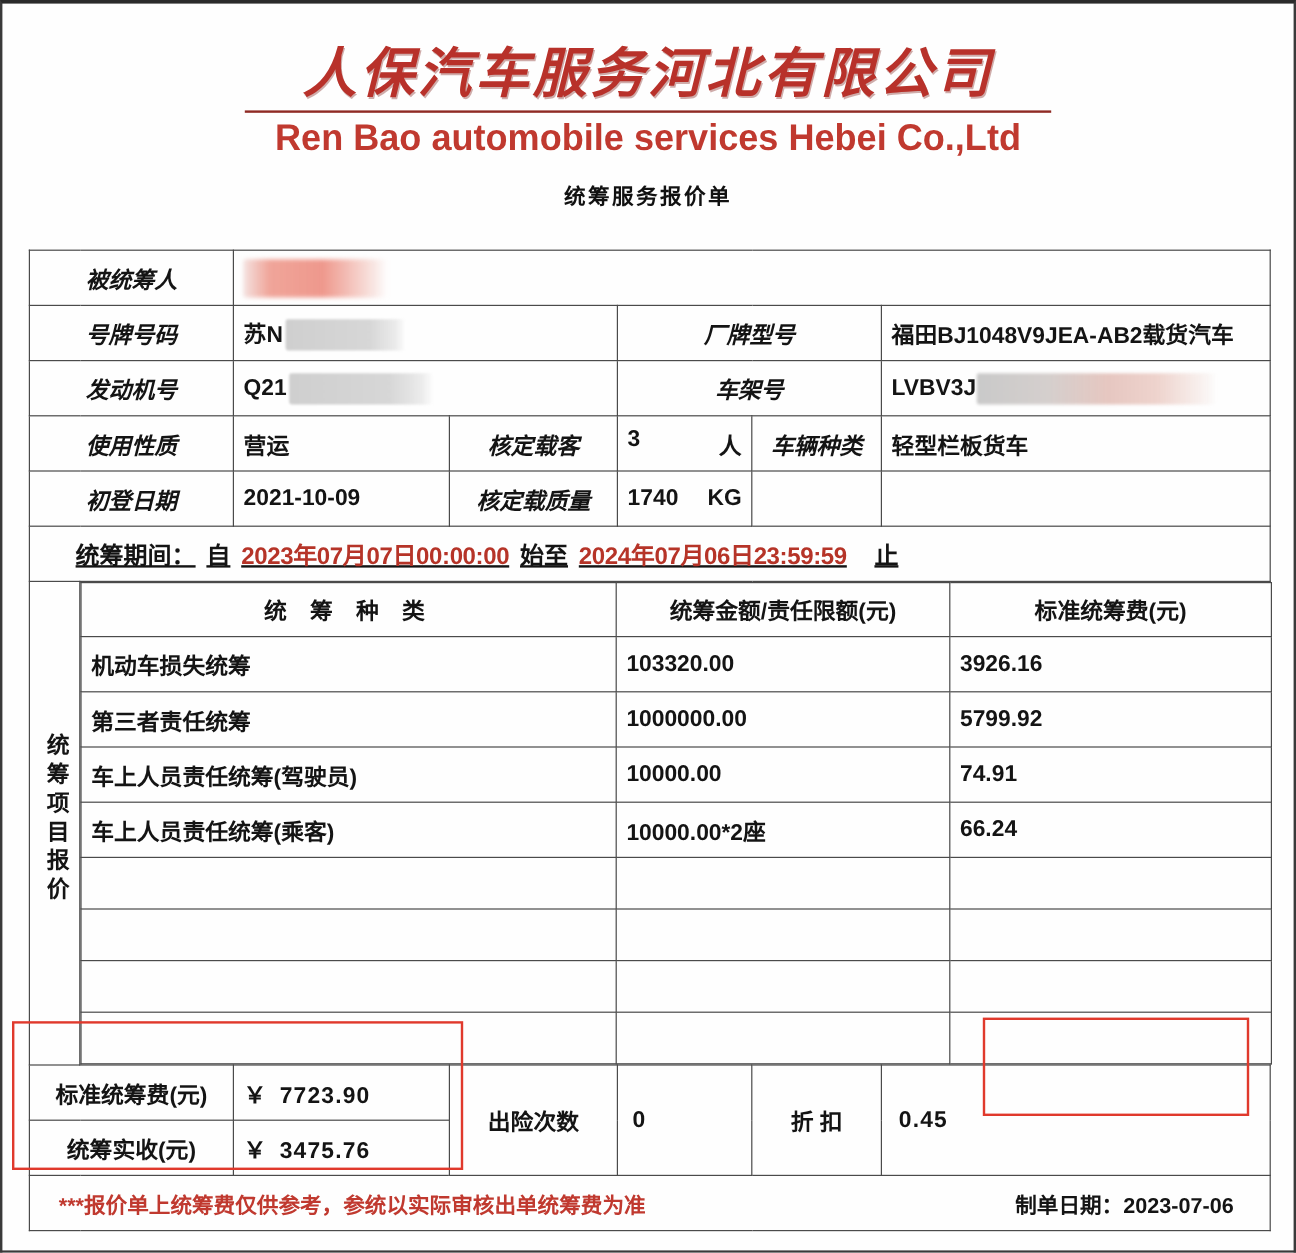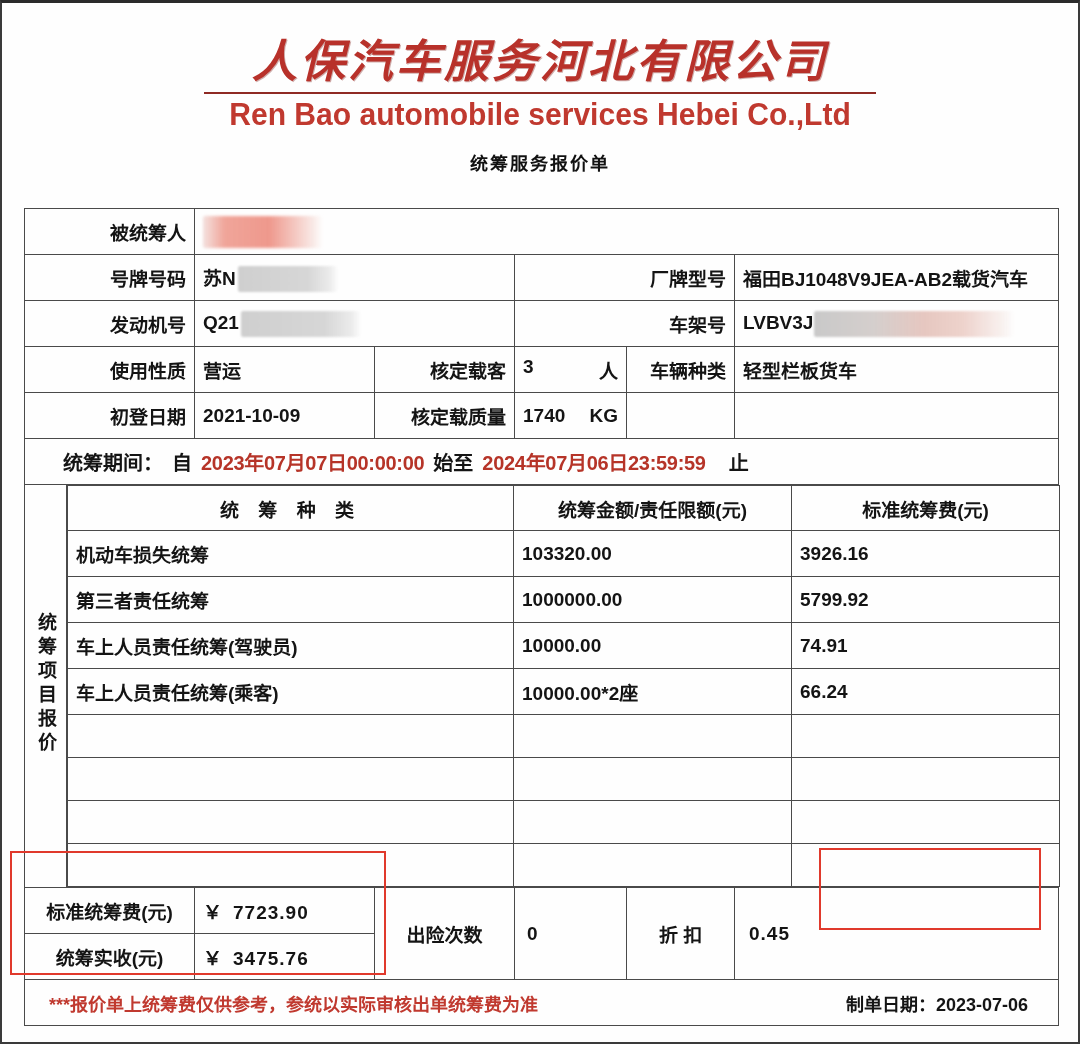--- a/index.html
+++ b/index.html
@@ -82,21 +82,21 @@
   }
   table.main td {
     border: 1.5px solid #4a4a4a;
     padding: 0 8px;
     vertical-align: middle;
     font-weight: bold;
     color: #141414;
     background: #fefefe;
     height: 45px;
   }
-  .lbl { text-align: right; font-weight: bold; white-space: nowrap; }
+  .lbl { text-align: center; font-weight: bold; white-space: nowrap; font-style: italic; }
   .val { text-align: left; font-weight: bold; }
   .nowrap { white-space: nowrap; }
 
   
   .redact {
     display: inline-block;
     vertical-align: middle;
     height: 26px;
     border-radius: 2px;
   }
@@ -126,20 +126,21 @@
         rgba(236,206,199,0.9) 75%,
         rgba(245,235,232,0.6) 95%,
         rgba(255,255,255,0) 100%);
     filter: blur(1.2px);
   }
 
   
   .period-cell {
     height: 48px;
     font-size: 20px;
+    text-decoration: underline;
   }
   .period-inner {
     display: flex;
     align-items: center;
     gap: 9px;
     padding-left: 30px;
     white-space: nowrap;
   }
   .period-lbl { font-weight: bold; color: #141414; }
   .period-red { color: #b63428; font-weight: bold; letter-spacing: -0.3px; }

